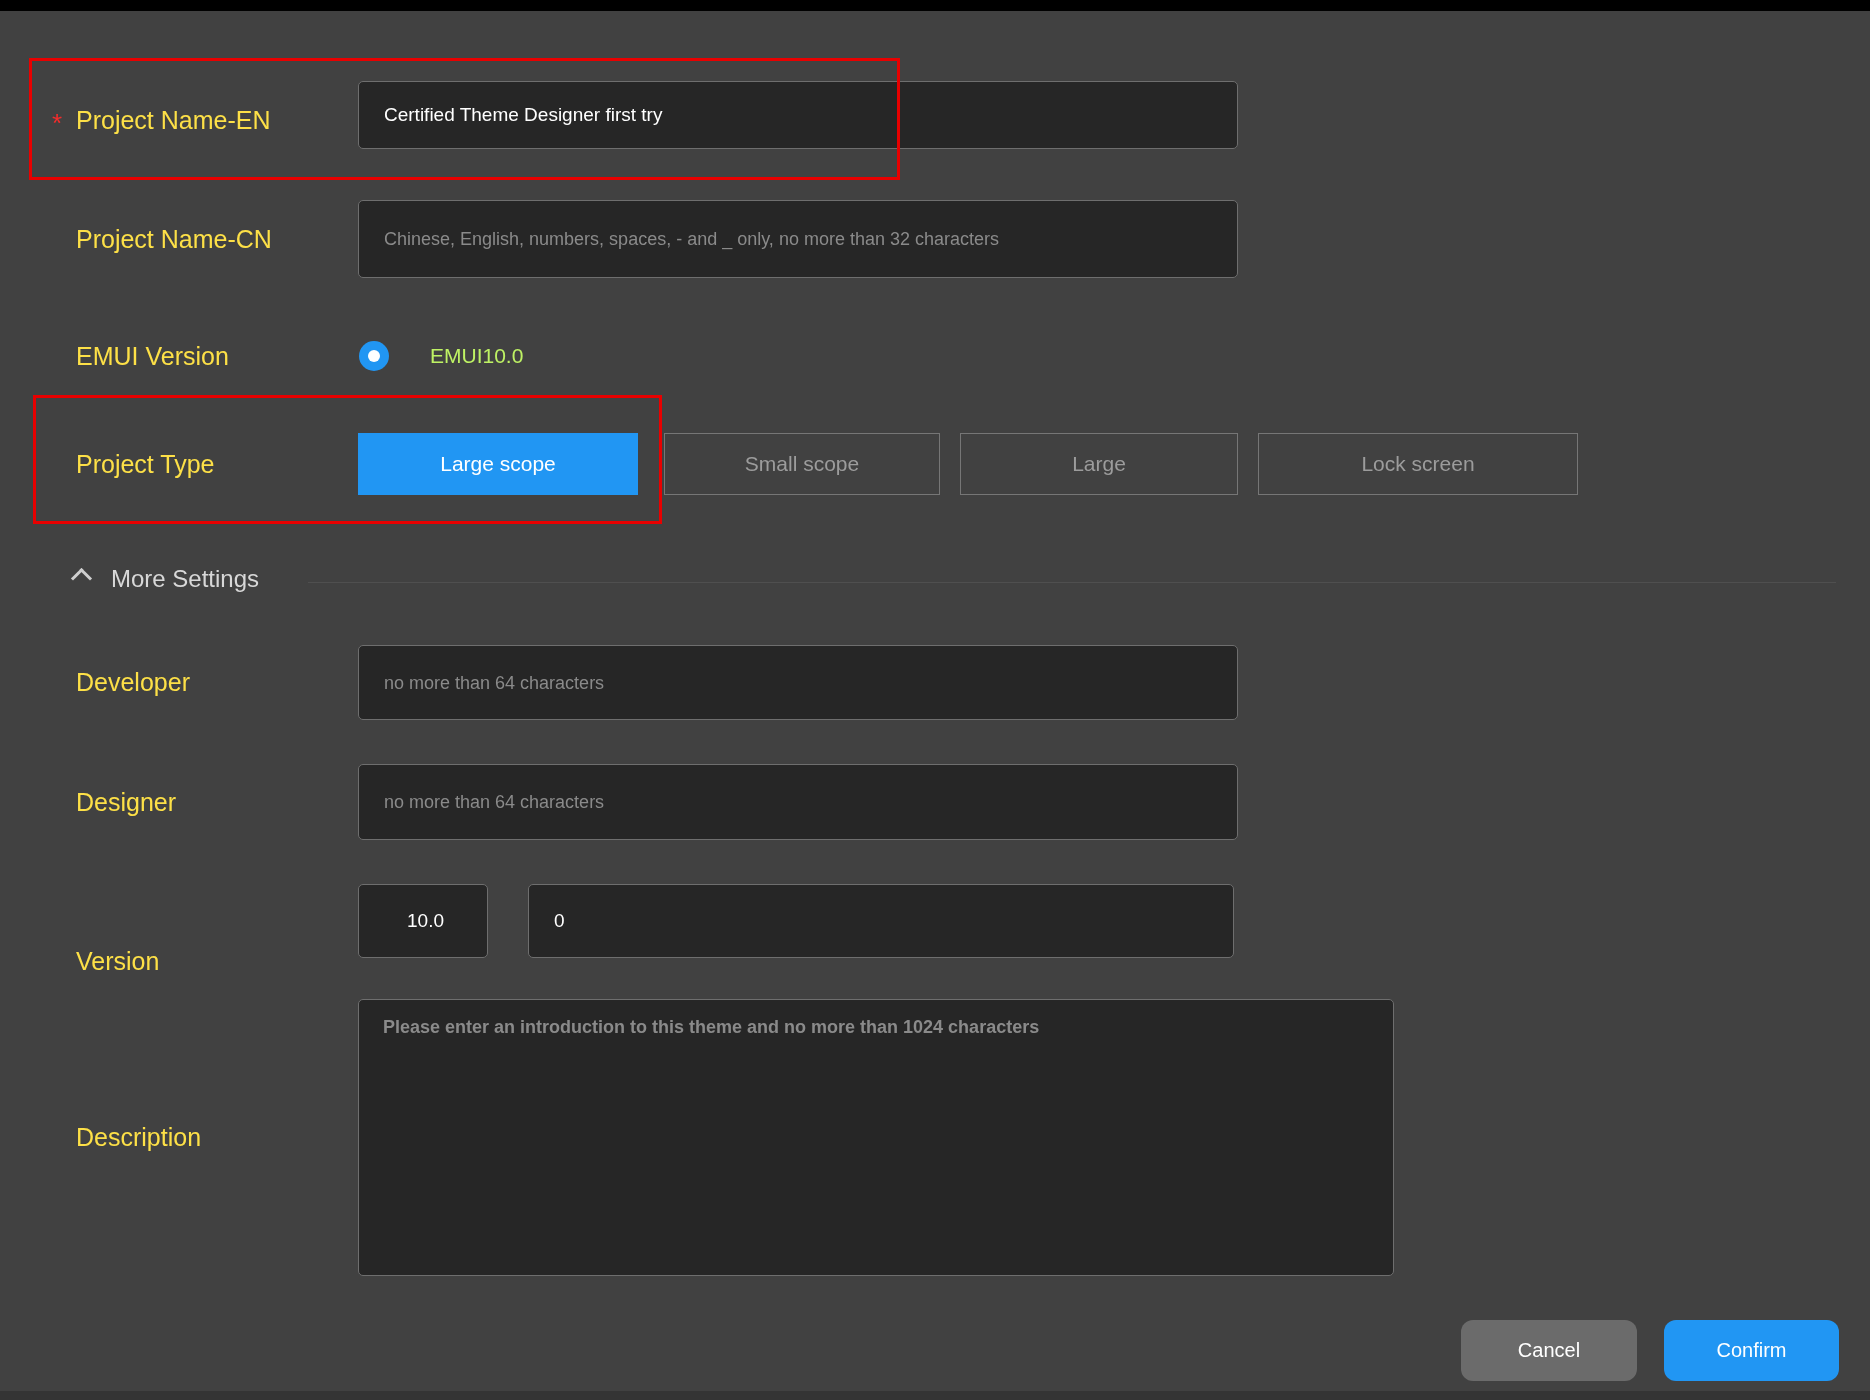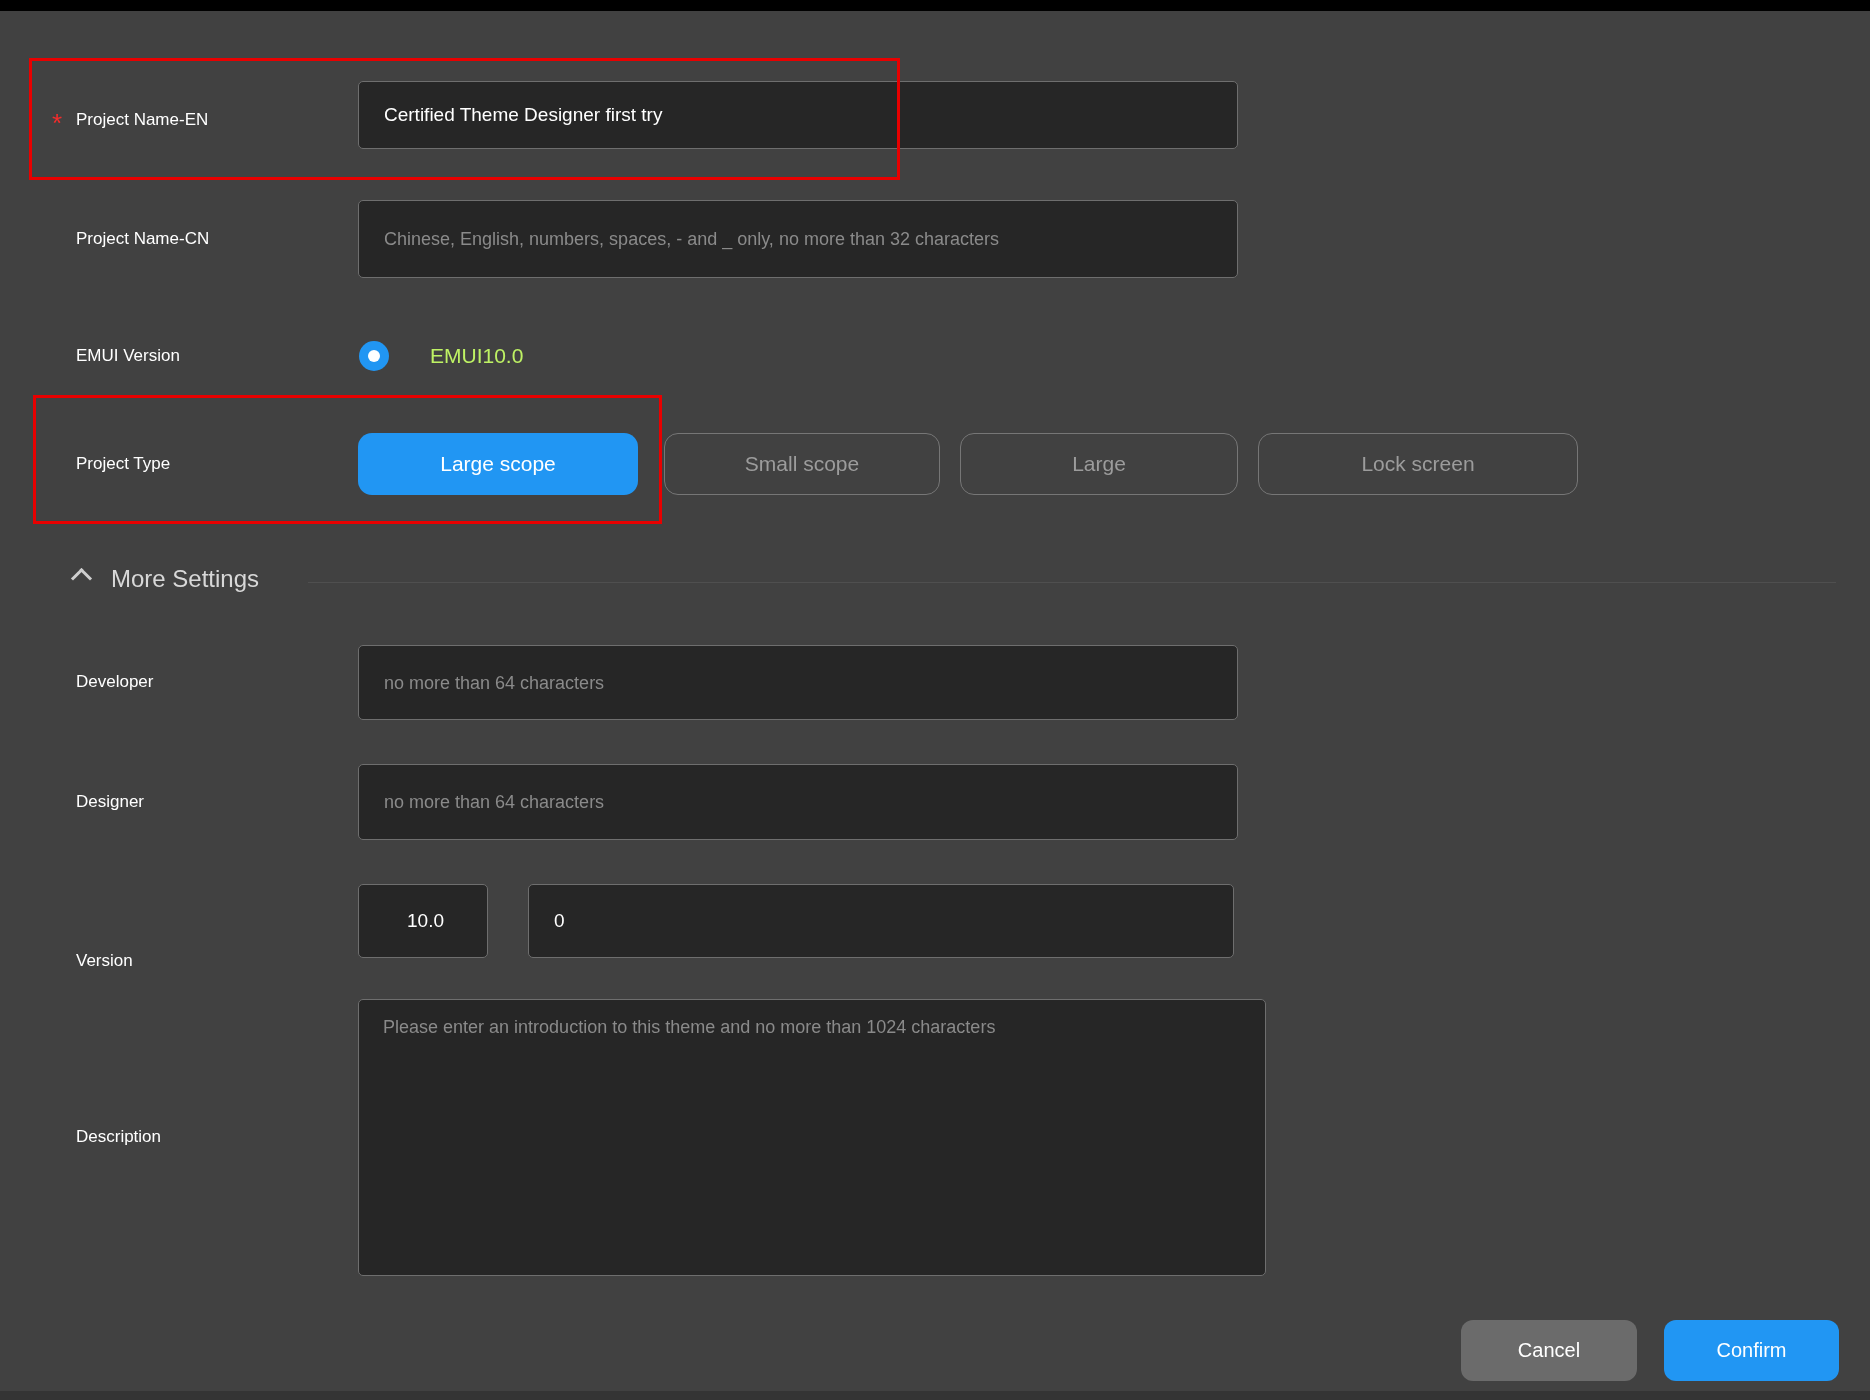--- a/index.html
+++ b/index.html
@@ -16,21 +16,21 @@
     font-family:"Liberation Sans", sans-serif;
     overflow:hidden;position:relative;
   }
   .screen{position:absolute;left:0;top:0;width:1870px;height:1400px;}
 
   .topbar{position:absolute;left:0;top:0;width:1870px;height:11px;background:#000;}
   .bottomstrip{position:absolute;left:0;top:1391px;width:1870px;height:9px;background:#343434;}
 
   .field-label{
     position:absolute;left:76px;height:32px;line-height:32px;
-    color:#ffffff;font-size:17px;white-space:nowrap;
+    color:#fde047;font-size:25px;white-space:nowrap;
   }
   .lbl-en{top:104px;}
   .lbl-cn{top:223px;}
   .lbl-emui{top:340px;}
   .lbl-type{top:448px;}
   .lbl-developer{top:666px;}
   .lbl-designer{top:786px;}
   .lbl-version{top:905px;margin-top:40px;}
   .lbl-description{top:1121px;}
 
@@ -47,42 +47,43 @@
   }
   .txt-input::placeholder{color:#8a8a8a;font-weight:400;font-size:18px;opacity:1;}
   .inp-en{left:358px;top:81px;width:880px;height:68px;}
   .inp-cn{left:358px;top:200px;width:880px;height:78px;}
   .inp-developer{left:358px;top:645px;width:880px;height:75px;}
   .inp-designer{left:358px;top:764px;width:880px;height:76px;}
   .inp-version-major{left:358px;top:884px;width:130px;height:74px;padding-left:48px;}
   .inp-version-minor{left:528px;top:884px;width:706px;height:74px;}
 
   .txt-area{
-    position:absolute;left:358px;top:999px;width:908px;height:277px;
+    position:absolute;left:358px;top:999px;width:1036px;height:277px;
     background:var(--input-background);border:1px solid #6e6e6e;border-radius:5px;
     color:#fff;font-size:18px;padding:17px 24px;resize:none;outline:none;
     font-family:"Liberation Sans", sans-serif;
+    font-weight:bold;
   }
   .txt-area::placeholder{color:#8a8a8a;opacity:1;}
 
   .radio-outer{
     position:absolute;left:359px;top:341px;width:30px;height:30px;
     border-radius:50%;background:var(--accent-blue);cursor:pointer;
   }
   .radio-inner{
     position:absolute;left:9px;top:9px;width:12px;height:12px;
     border-radius:50%;background:#fff;
   }
   .radio-text{
     position:absolute;left:430px;top:340px;height:32px;line-height:32px;
     color:#bef264;font-size:21px;font-weight:500;white-space:nowrap;
   }
 
   .type-btn{
-    position:absolute;top:433px;height:62px;border-radius:14px;
+    position:absolute;top:433px;height:62px;border-radius:0;
     background:transparent;border:1px solid #767676;color:#9c9c9c;
     font-size:21px;font-family:"Liberation Sans", sans-serif;cursor:pointer;
   }
   .type-btn.active{background:var(--accent-blue);border:none;color:#fff;}
   .btn-large{left:358px;width:280px;}
   .btn-small{left:664px;width:276px;}
   .btn-icon{left:960px;width:278px;}
   .btn-lock{left:1258px;width:320px;}
 
   .more-settings{

